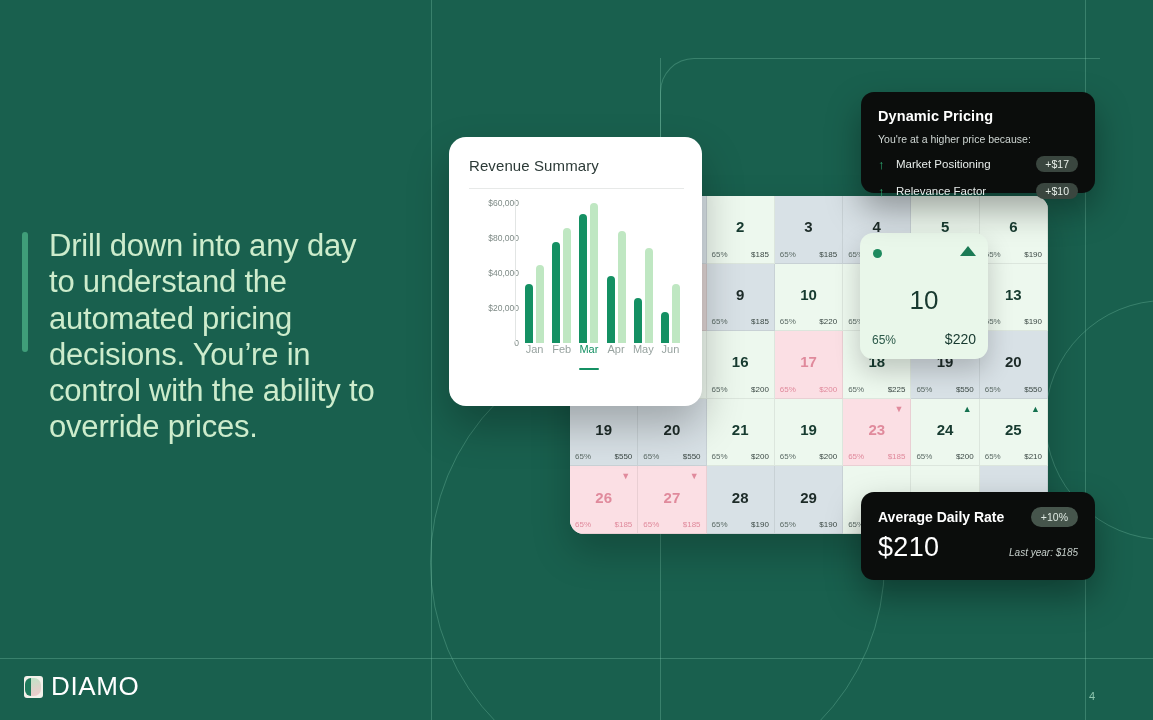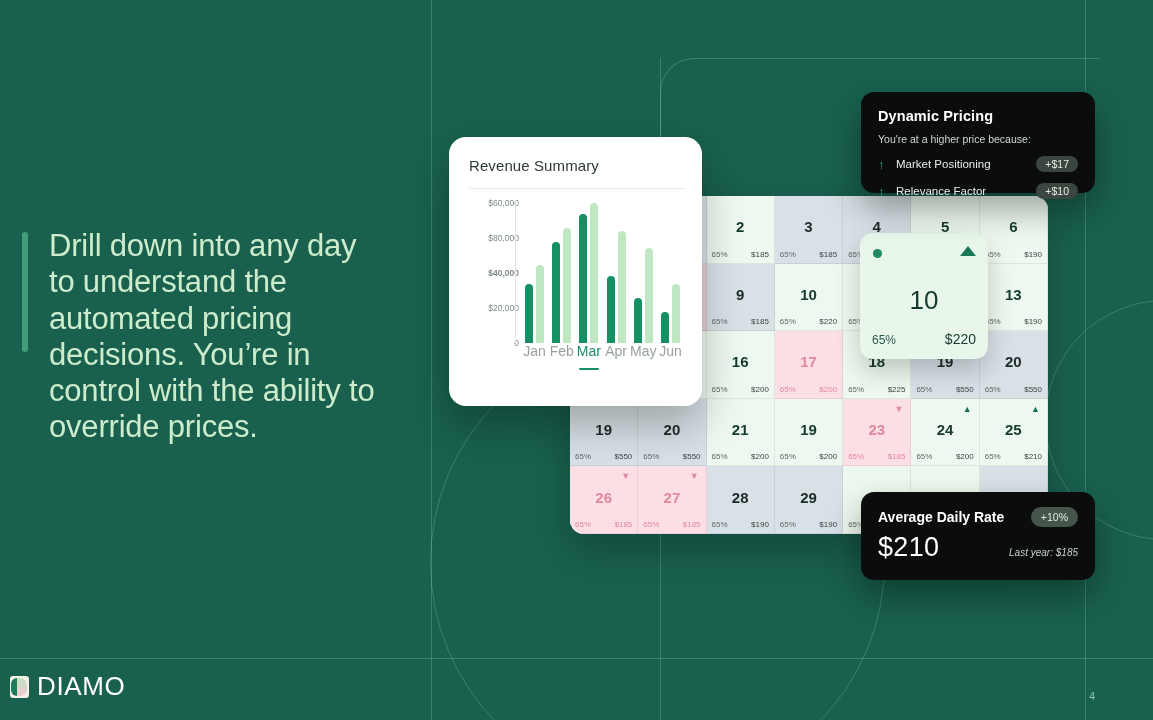--- a/index.html
+++ b/index.html
@@ -21,21 +21,21 @@
 
   
   .copy-wrap { position:absolute; left:22px; top:228px; display:flex; gap:21px; }
   .accent-bar { width:6px; background:#3f9e79; border-radius:3px; height:120px; margin-top:4px; }
   .headline {
     color:#cdeccc; font-size:31px; line-height:1.17; letter-spacing:-0.2px;
     font-weight:400; max-width:340px;
   }
 
   
-  .logo { position:absolute; left:10px; bottom:18px; display:flex; align-items:center; gap:8px; }
+  .logo { position:absolute; left:24px; bottom:18px; display:flex; align-items:center; gap:8px; }
   .logo-mark {
     width:19px; height:22px; border-radius:3px; position:relative; overflow:hidden;
     background:#f3f1ea;
   }
   .logo-mark .lm-a { position:absolute; left:1px; top:2px; width:8px; height:18px;
         background:#1f7a5c; border-radius:6px 0 0 6px; }
   .logo-mark .lm-b { position:absolute; left:7px; top:2px; width:10px; height:18px;
         background:linear-gradient(160deg,#bfe3c6 0%,#f4c8cd 100%); border-radius:0 7px 7px 0; }
   .logo-text { color:#ffffff; font-size:26px; letter-spacing:.6px; font-weight:500; }
 
@@ -80,21 +80,21 @@
   .y-tick { position:absolute; right:4px; font-size:8.5px; color:#7e8a86; transform:translateY(-50%); }
   .axis-line { position:absolute; left:46px; top:-4px; bottom:22px; width:1px; background:#e2e5e4; }
   .bars { position:absolute; left:52px; right:0; top:0; bottom:22px;
           display:flex; align-items:flex-end; justify-content:space-around; }
   .bar-group { position:relative; width:30px; height:100%; display:flex; align-items:flex-end; justify-content:center; }
   .bar { position:absolute; bottom:0; width:8px; border-radius:5px 5px 0 0; }
   .bar.dark  { background:#149063; left:4px; }
   .bar.light { background:#bfe7c2; left:15px; }
   .x-axis { position:absolute; left:52px; right:0; bottom:0; height:22px;
             display:flex; justify-content:space-around; }
-  .x-item { width:30px; text-align:center; font-size:14px; color:#98a3a0; position:relative; }
+  .x-item { width:30px; text-align:center; font-size:11px; color:#98a3a0; position:relative; }
   .x-item.active { color:#149063; }
   .x-item.active::after { content:""; position:absolute; left:4px; right:4px; bottom:-5px;
             height:2.5px; background:#149063; border-radius:2px; }
 
   
   .day-pop {
     position:absolute; left:860px; top:233px; width:128px; height:126px;
     background:#e9f7ea; border-radius:13px;
     box-shadow:0 12px 26px rgba(0,0,0,.20);
   }
@@ -336,21 +336,21 @@
     </div>
 </div>
 
 <div class="chart-card">
   <div class="chart-title">Revenue Summary</div>
   <div class="chart-rule"></div>
   <div class="chart-body">
     <div class="y-axis" id="y-axis">
         <div class="y-tick" style="top: 0%;">$60,000</div>
         <div class="y-tick" style="top: 25%; margin-left: 12px;">$80,000</div>
-        <div class="y-tick" style="top: 50%; font-weight: bold;">$40,000</div>
+        <div class="y-tick" style="top: 50%;">$40,000</div>
         <div class="y-tick" style="top: 75%;">$20,000</div>
         <div class="y-tick" style="top: 100%;">0</div>
       </div>
     <div class="axis-line"></div>
     <div class="bars" id="bars">
         <div class="bar-group">
           <div class="bar dark" style="height:42%"></div>
           <div class="bar light" style="height:56%"></div>
         </div>
         <div class="bar-group">

